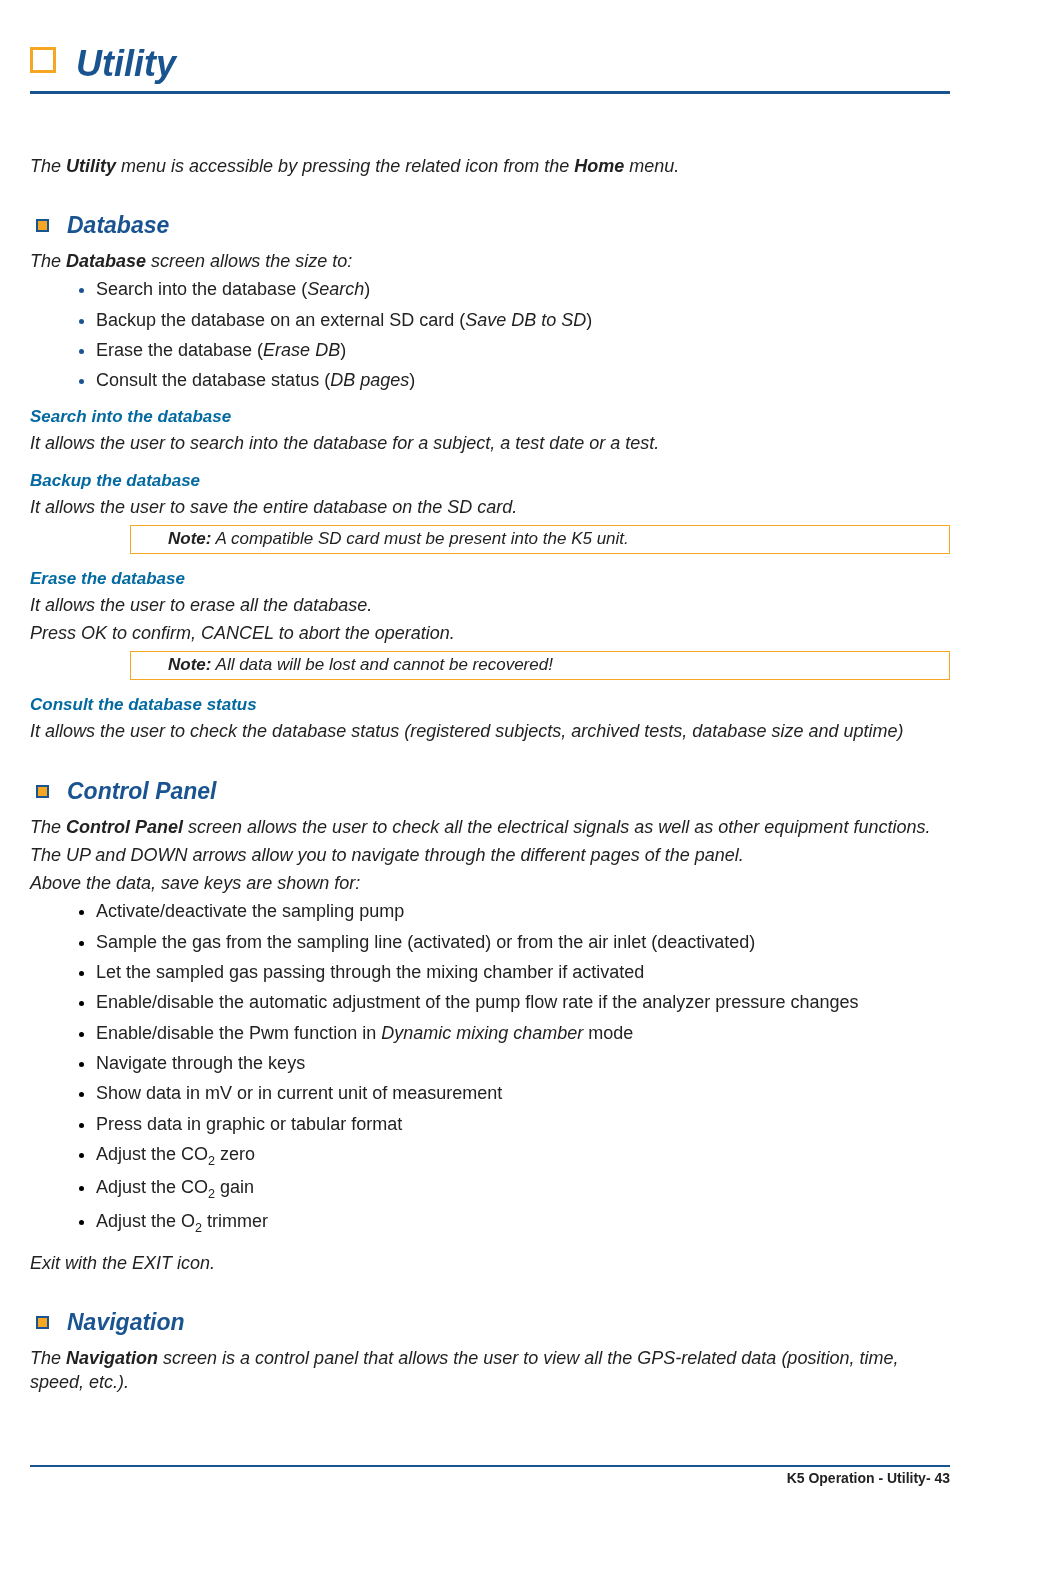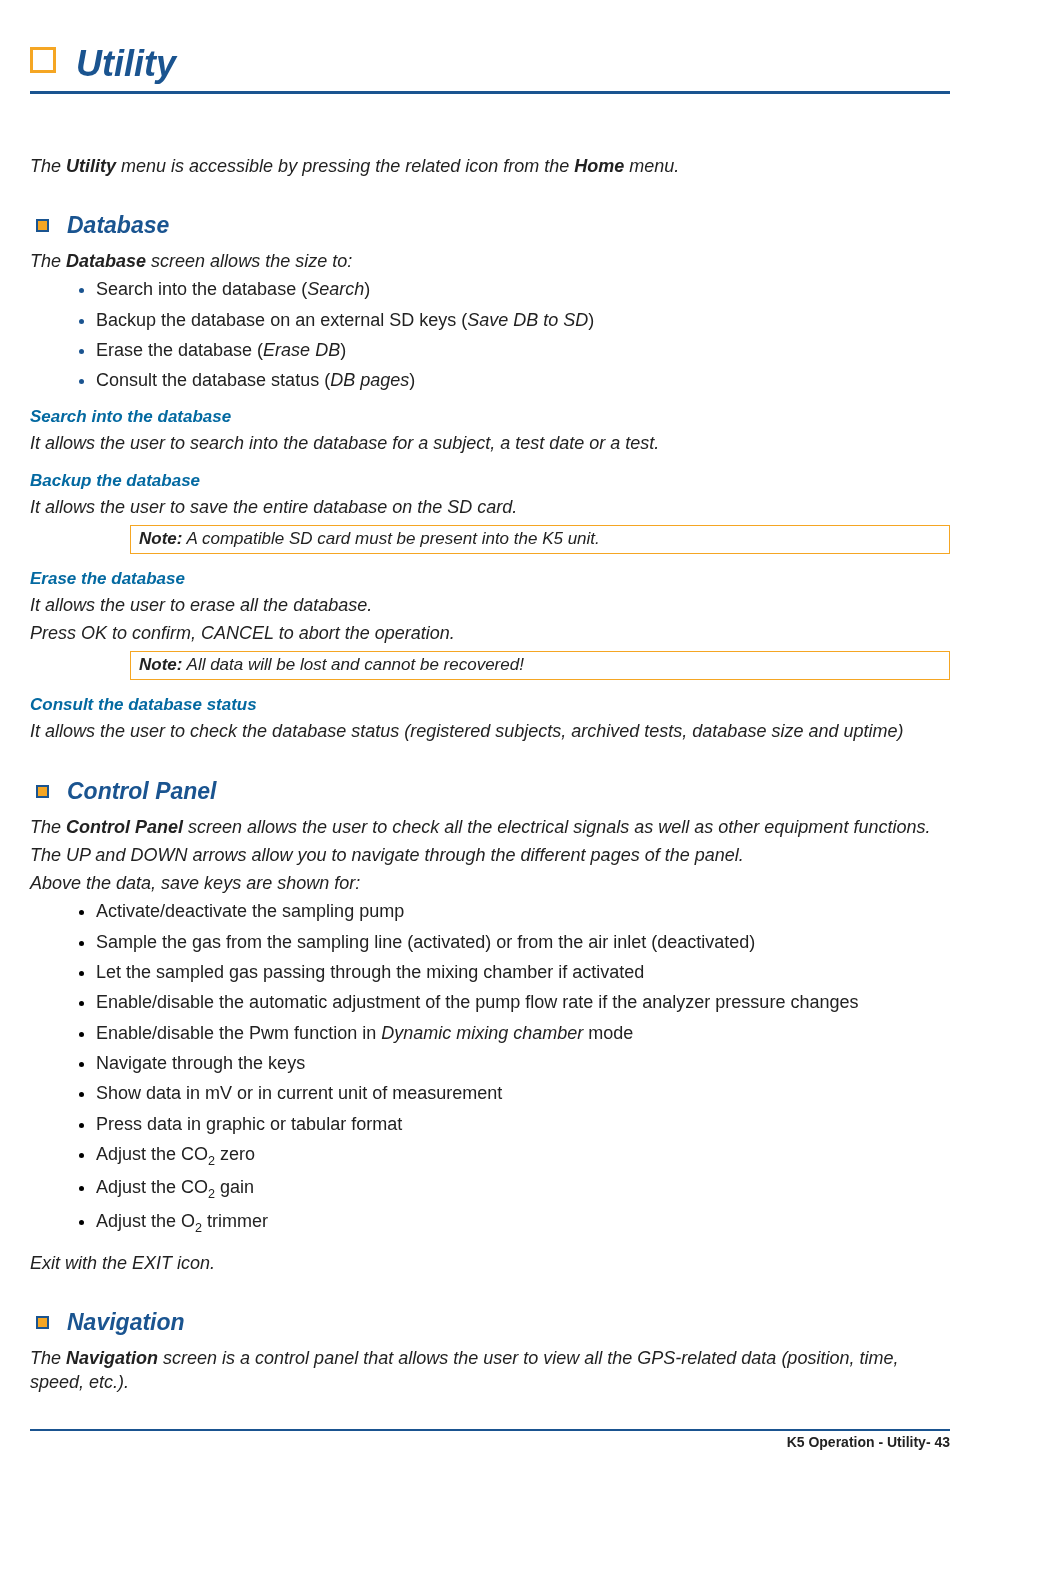--- a/index.html
+++ b/index.html
@@ -69,26 +69,26 @@
     margin-top: 14px;
     margin-bottom: 2px;
   }
   .note-box {
     border: 1px solid #f5a623;
     margin: 6px 0 10px 100px;
     padding: 2px 8px;
     font-style: italic;
     font-size: 17px;
   }
-  .note-label { font-weight:700; }
+  .note-label { font-weight:700;margin-left:29px; }
   b { font-weight:700; }
   em { font-style: italic; }
   .footer {
     border-top: 2px solid #1a5490;
-    margin-top: 34px;
+    margin-top: 70px;
     padding-top: 2px;
     text-align: right;
     font-size: 14px;
     font-weight: 600;
   }
   .sub2 { font-size: 0.7em; vertical-align: sub; }
 </style>
 </head>
 <body>
 
@@ -103,21 +103,21 @@
 
 <div class="section-heading">
   <div class="section-bullet"></div>
   <span>Database</span>
 </div>
 <div class="para">
   <span>The </span><b>Database</b><span> screen allows the size to:</span>
 </div>
 <ul class="dotlist blue">
   <li><span>Search into the database (</span><em>Search</em><span>)</span></li>
-  <li><span>Backup the database on an external SD keys (</span><em>Save DB to SD</em><span>)</span></li>
+  <li><span>Backup the database on an external SD card (</span><em>Save DB to SD</em><span>)</span></li>
   <li><span>Erase the database (</span><em>Erase DB</em><span>)</span></li>
   <li><span>Consult the database status (</span><em>DB pages</em><span>)</span></li>
 </ul>
 
 <div class="sub-title">Search into the database</div>
 <div class="para">It allows the user to search into the database for a subject, a test date or a test.</div>
 
 <div class="sub-title">Backup the database</div>
 <div class="para">It allows the user to save the entire database on the SD card.</div>
 <div class="note-box">

